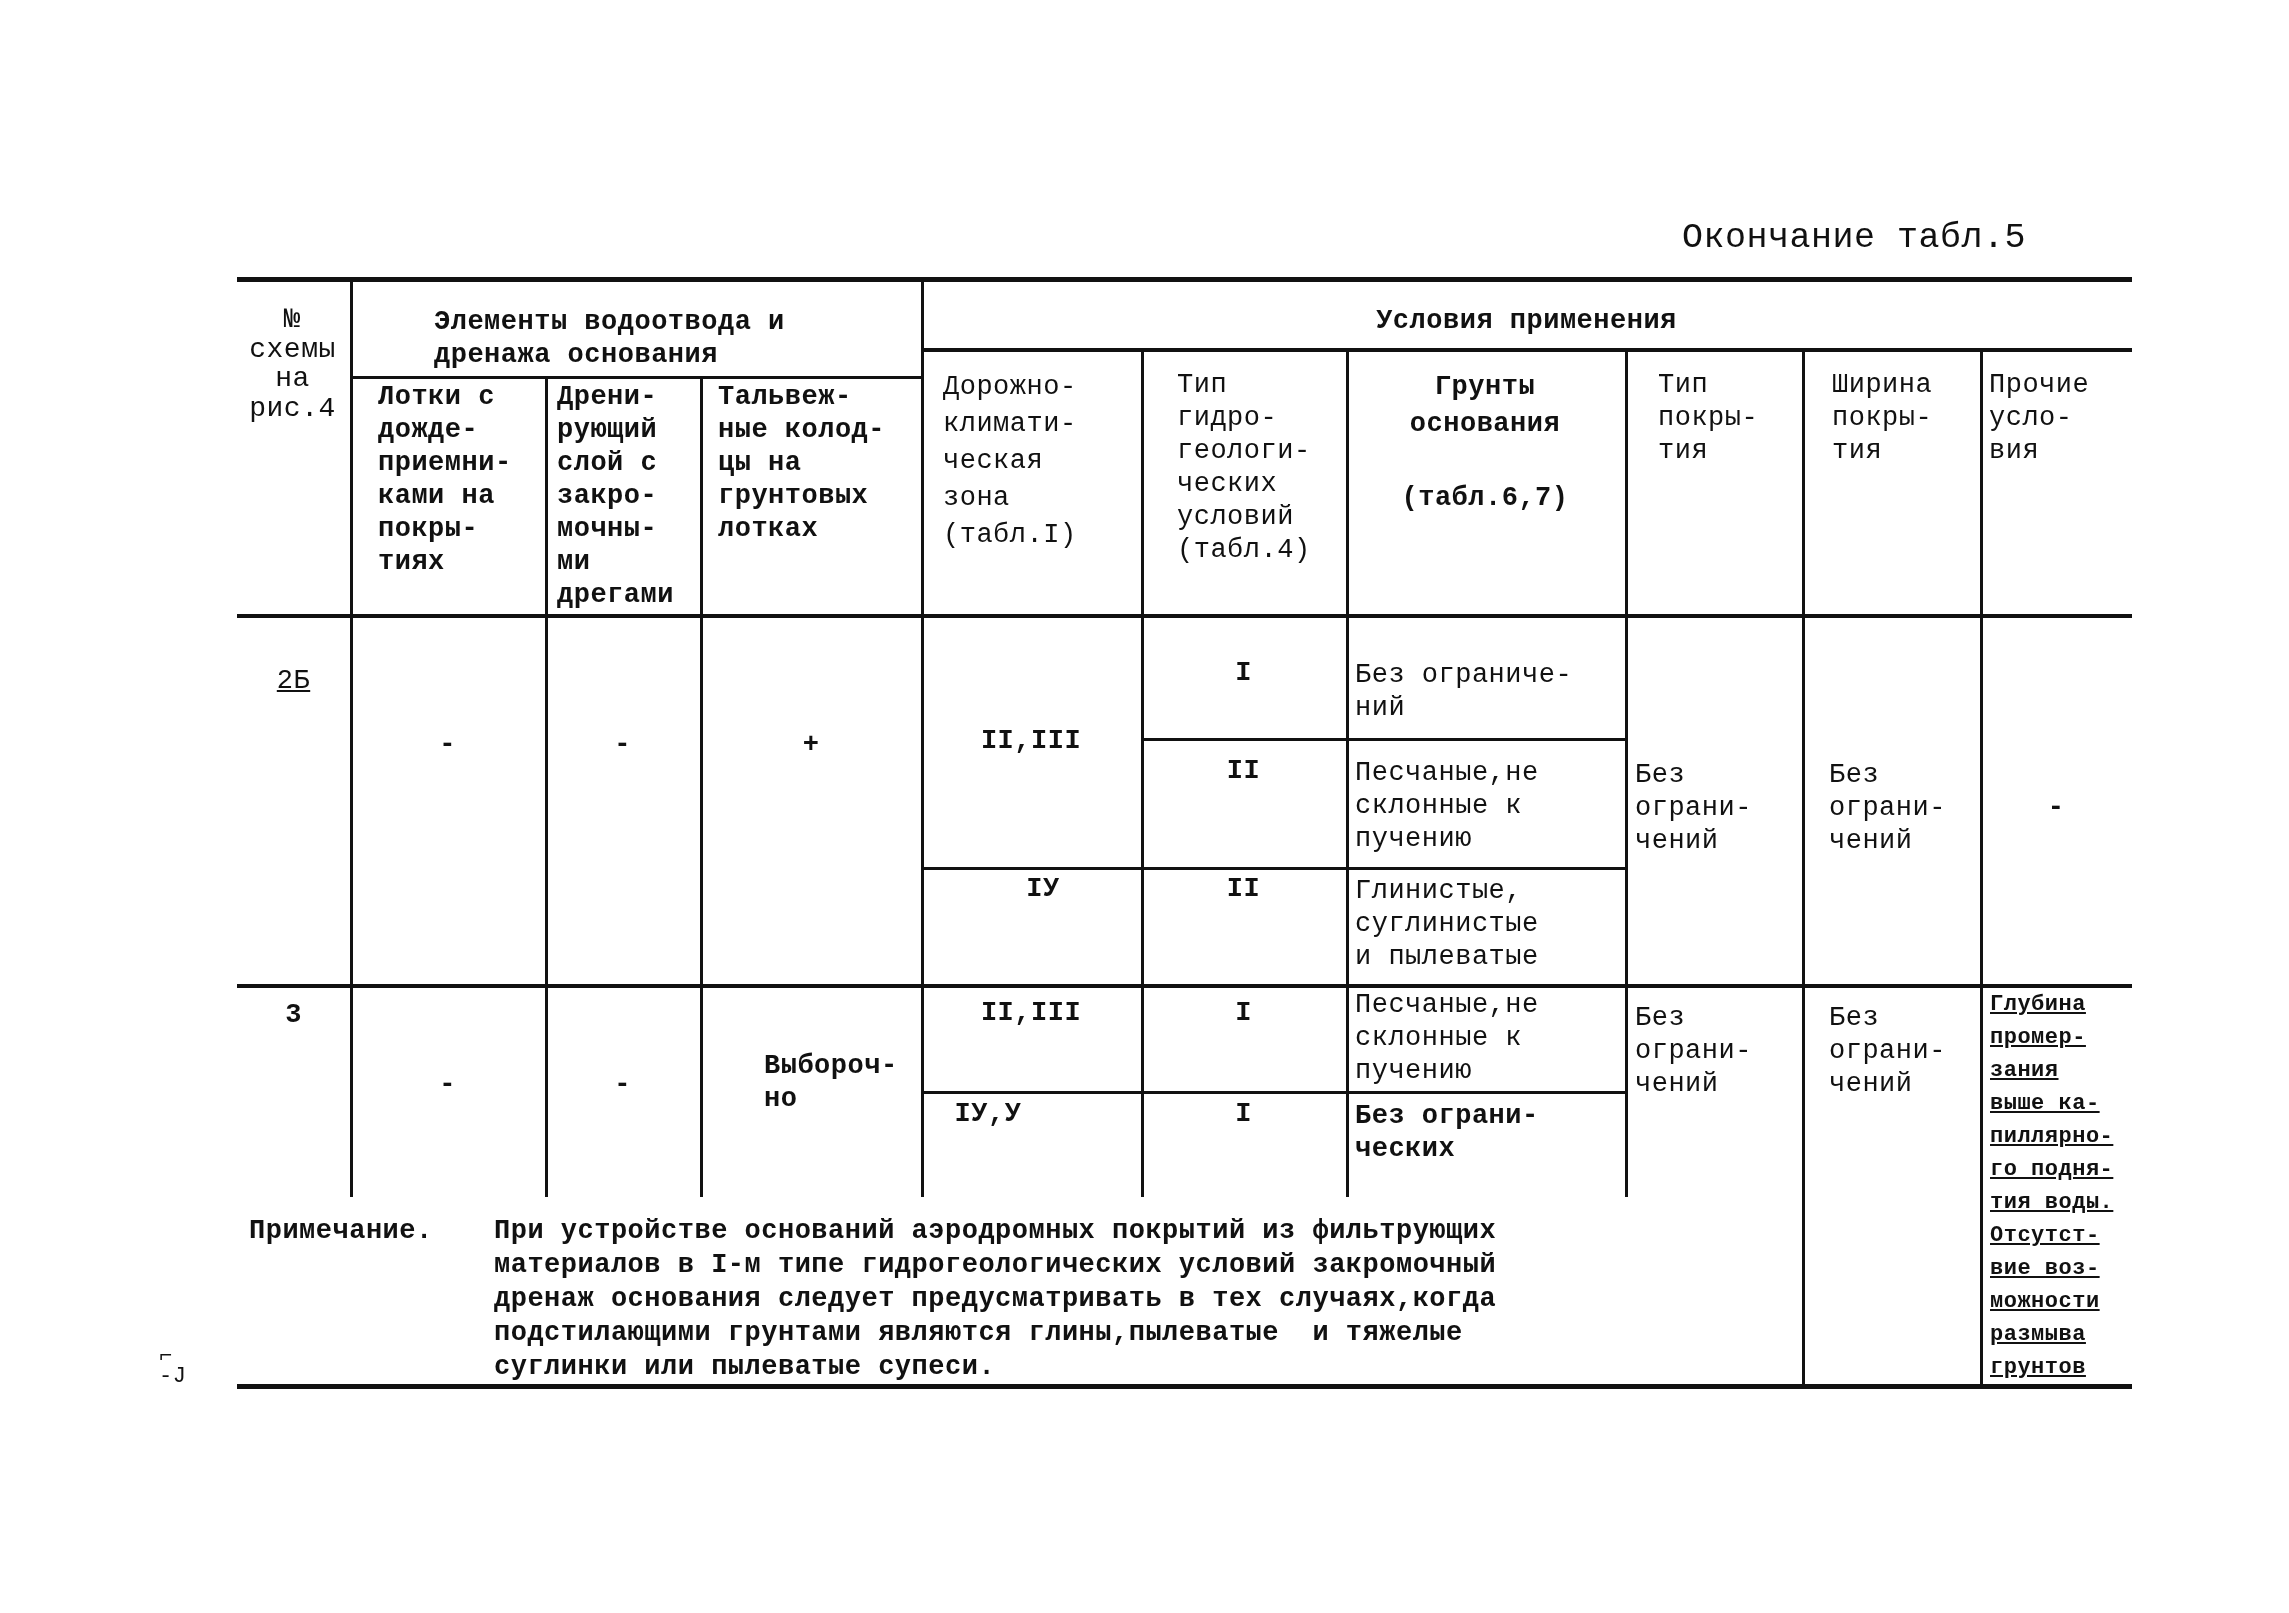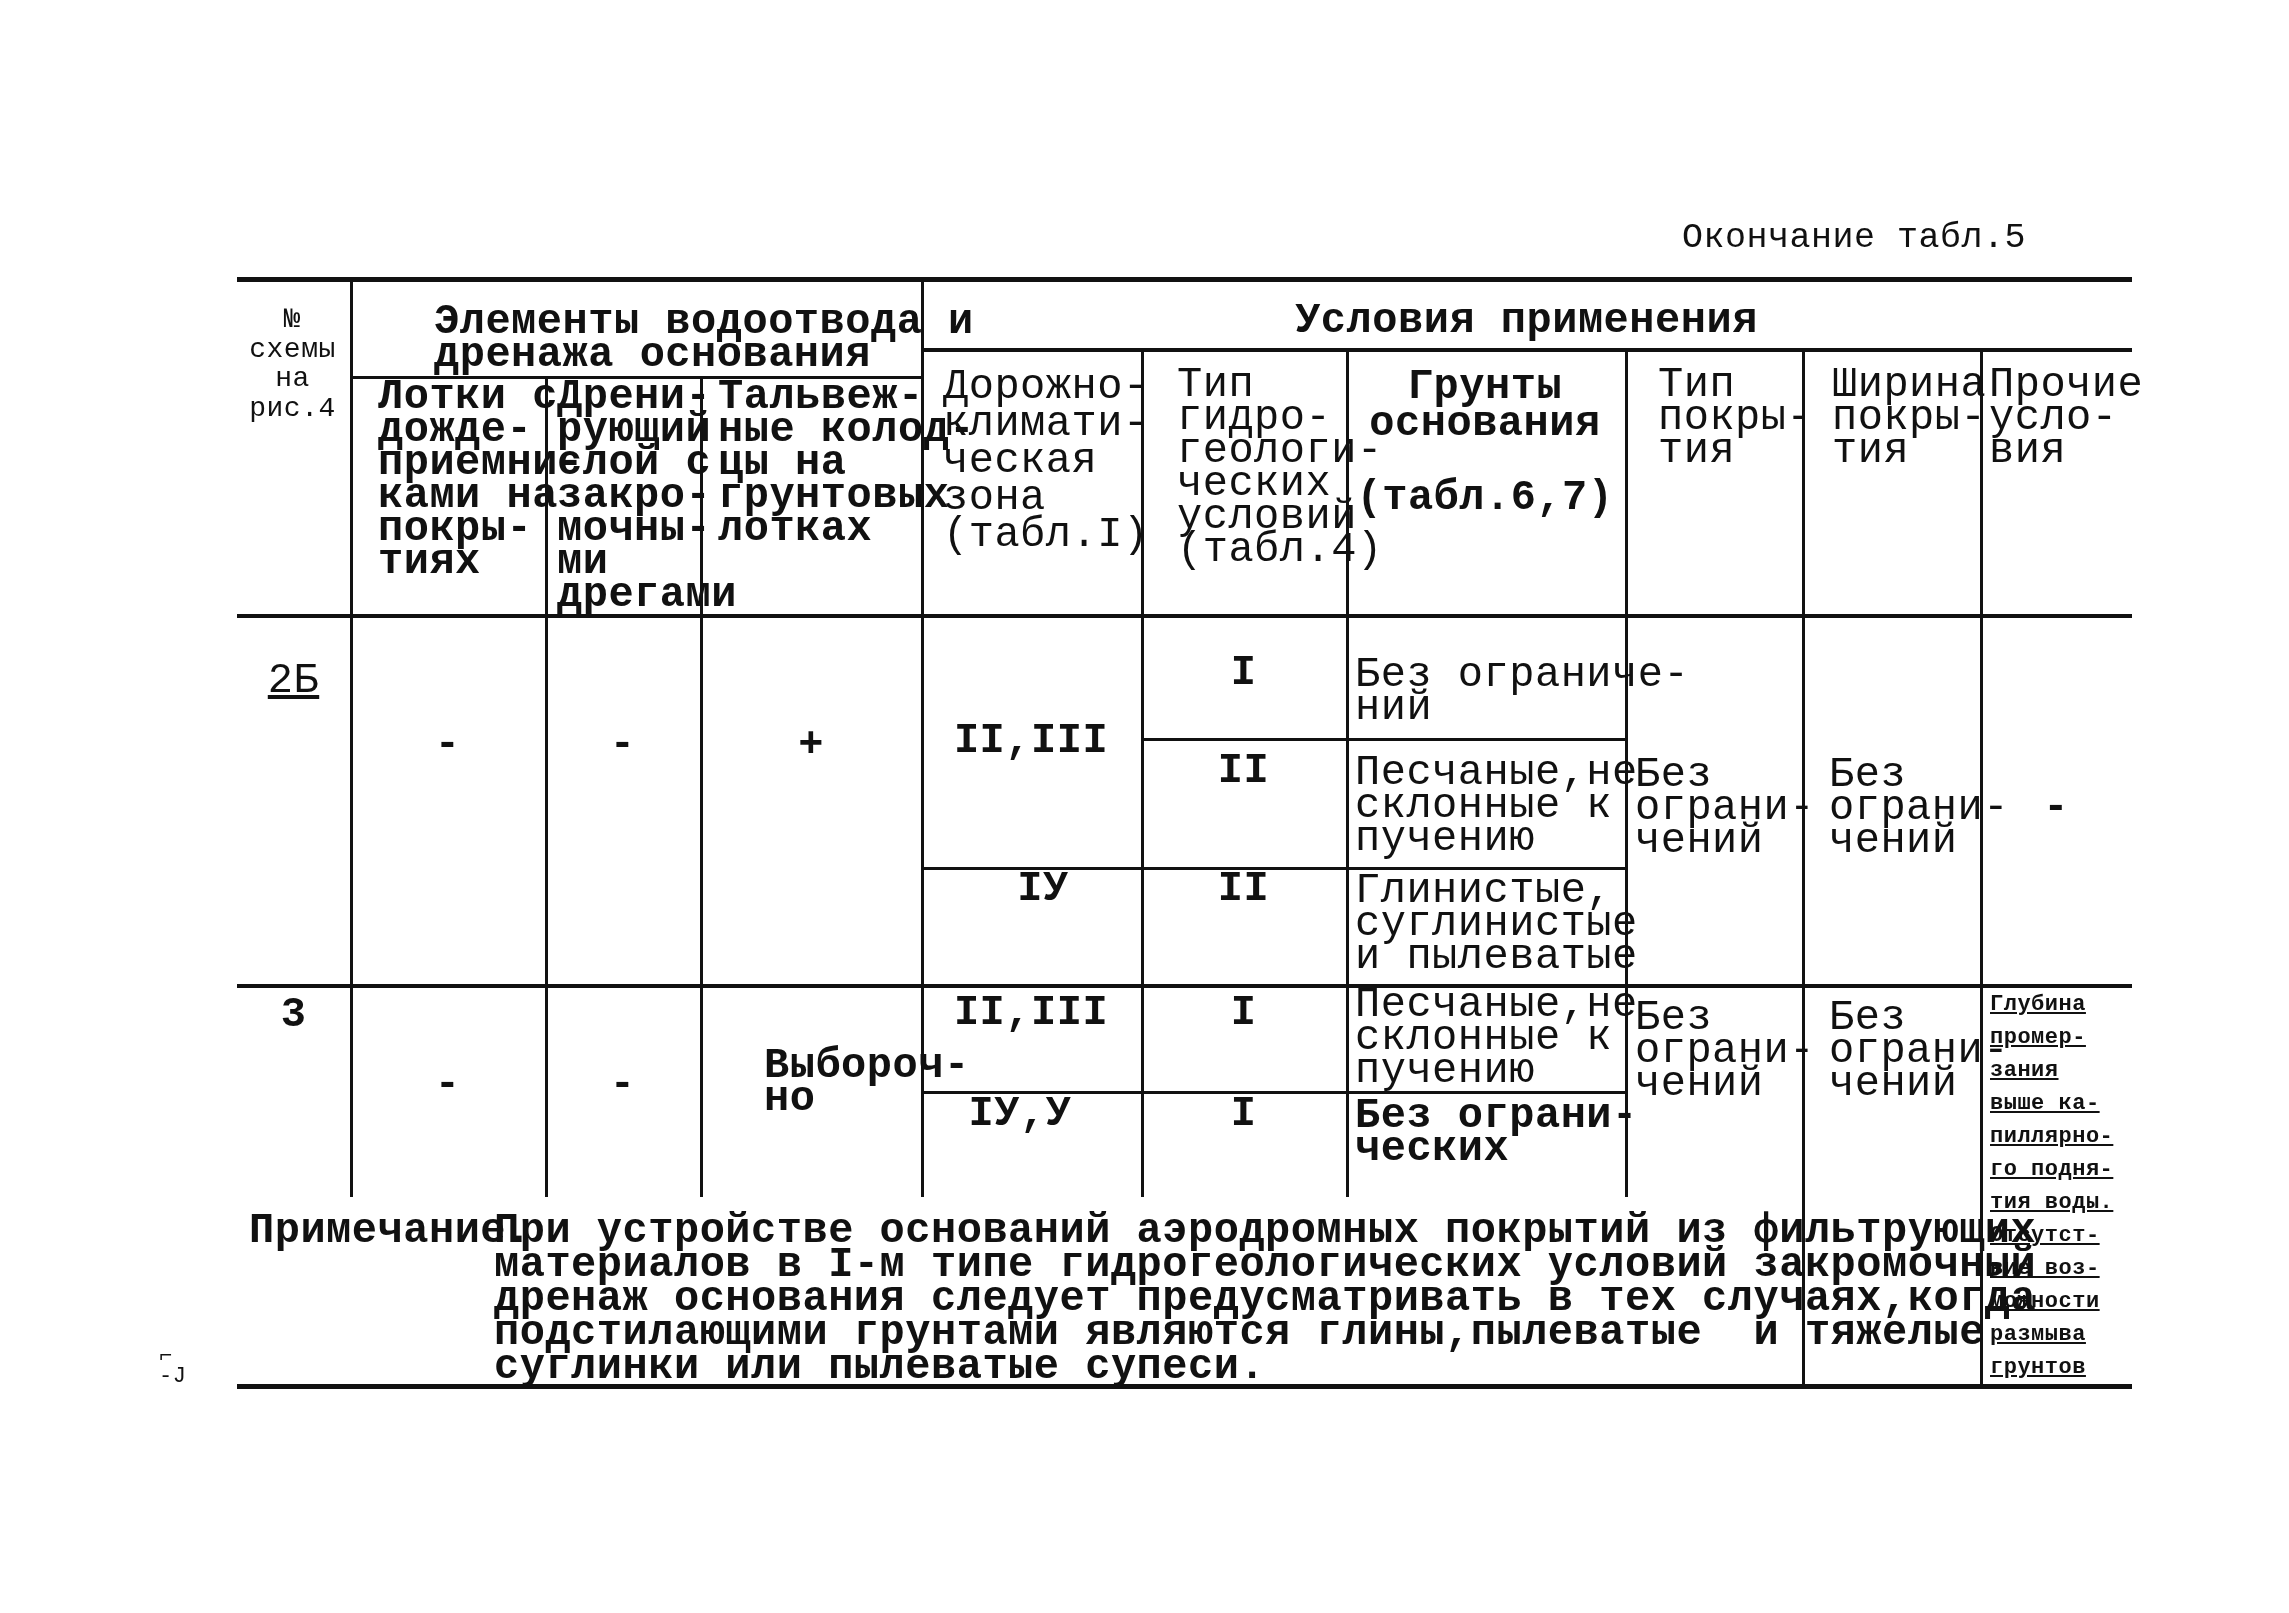--- a/index.html
+++ b/index.html
@@ -1,20 +1,20 @@
 <!DOCTYPE html>
 <html style="font-size:14.8px"><head>
 <meta charset="utf-8">
 <style>
   html, body { margin: 0; padding: 0; background: #ffffff; }
   body { width: 2290px; height: 1613px; position: relative; overflow: hidden;
          font-family: "Liberation Mono", "DejaVu Sans Mono", monospace; color: #111; }
   .hl { position: absolute; background: #111; height: 3.7px; }
   .vl { position: absolute; background: #111; width: 2.8px; }
-  .t { position: absolute; font-size: 42px; line-height: 33px; white-space: pre; font-weight: bold; letter-spacing: 0.5px; }
+  .t { position: absolute; font-size: 27px; line-height: 33px; white-space: pre; font-weight: bold; letter-spacing: 0.5px; }
   .c { text-align: center; }
   .light { font-weight: normal; }
   .small { font-size: 28px; line-height: 29.5px; }
 </style>
 </head>
 <body>
 
 <div class="t light" style="left:1682px;top:222px;font-size:35px;">Окончание табл.5</div>
 
 <div>
@@ -136,21 +136,21 @@
   <div class="t c" style="left:545px;top:1069px;width:155px;">-</div>
   <div class="t" style="left:729px;top:1050px;margin-left:35px;">Выбороч-
 но</div>
 
   <div class="t c" style="left:921px;top:997px;width:220px;">II,III</div>
   <div class="t c" style="left:1141px;top:997px;width:205px;">I</div>
   <div class="t light" style="left:1355px;top:989px;">Песчаные,не
 склонные к
 пучению</div>
 
-  <div class="t c" style="left:931px;top:1098px;width:178px;">IУ,У</div>
+  <div class="t c" style="left:899px;top:1098px;width:178px;">IУ,У</div>
   <div class="t c" style="left:1141px;top:1098px;width:205px;">I</div>
   <div class="t" style="left:1355px;top:1100px;">Без ограни-
 ческих</div>
 
   <div class="t light" style="left:1635px;top:1002px;">Без
 ограни-
 чений</div>
   <div class="t light" style="left:1829px;top:1002px;">Без
 ограни-
 чений</div>

